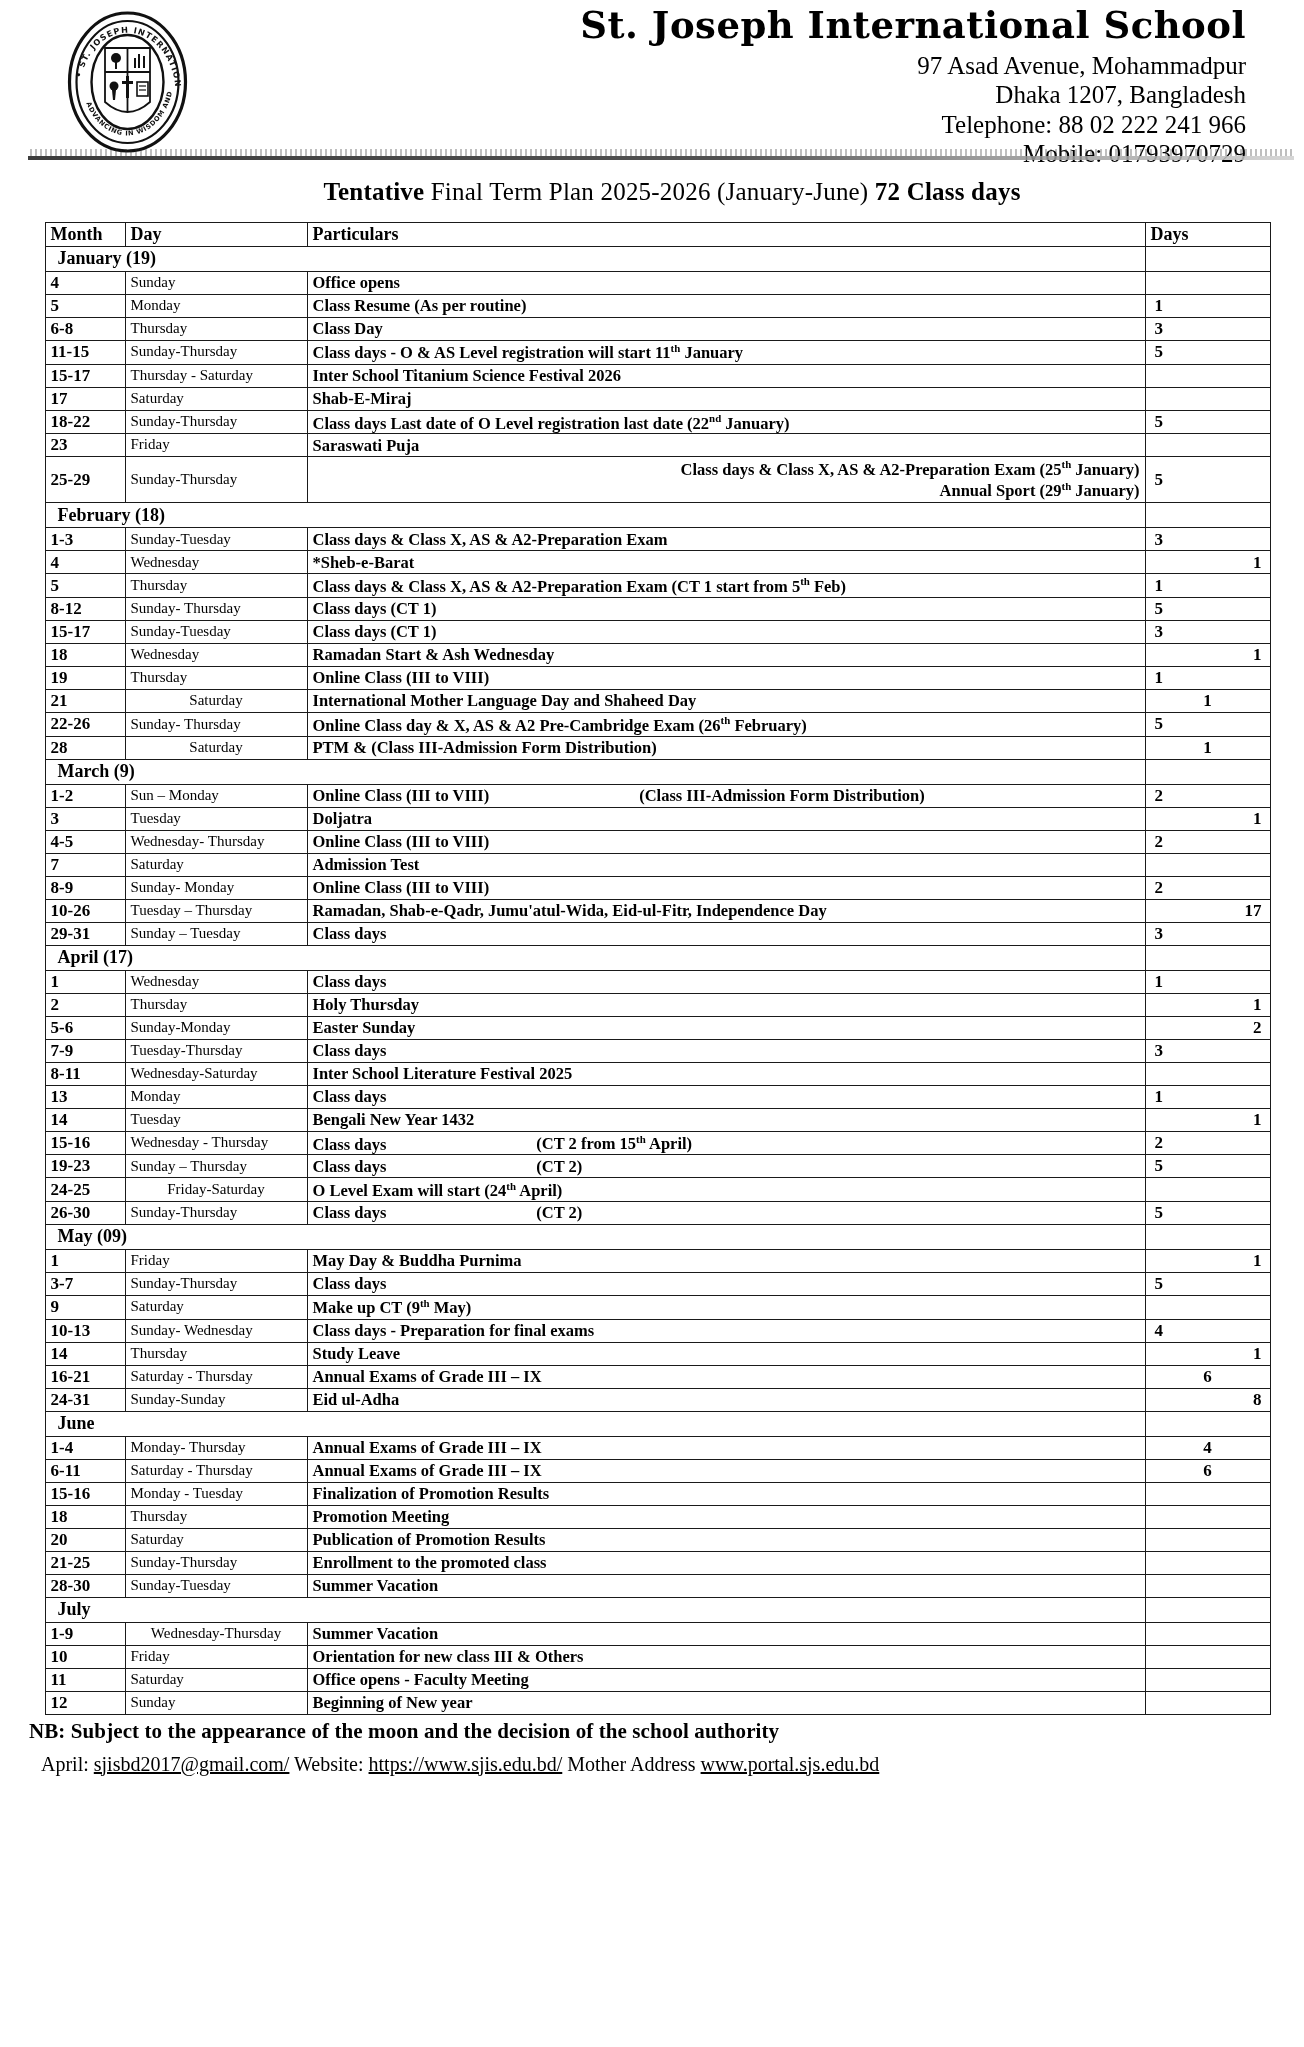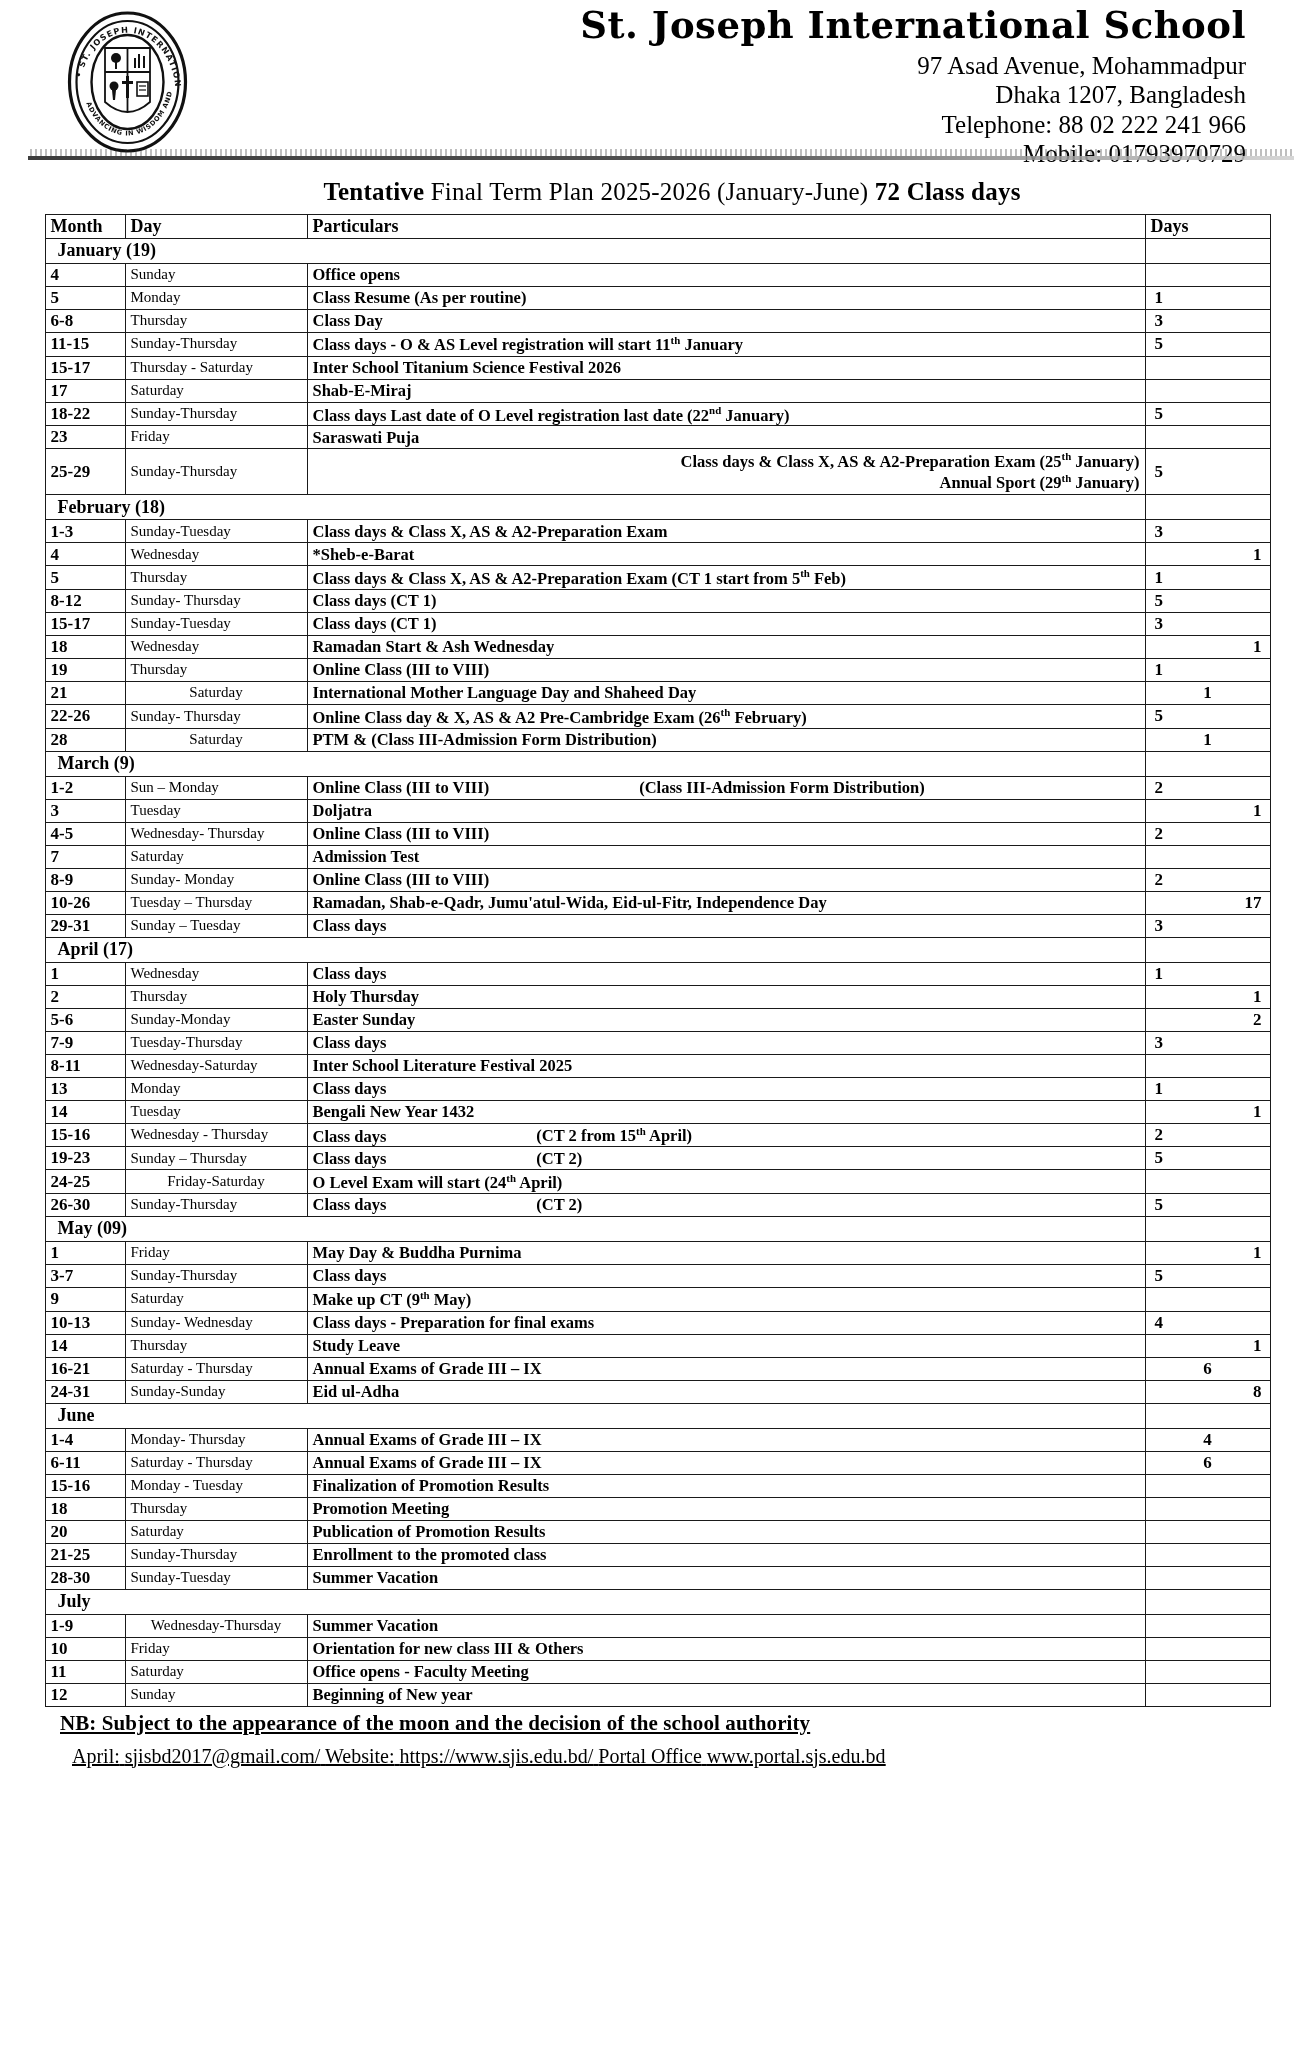--- a/index.html
+++ b/index.html
@@ -69,21 +69,21 @@
     top: 149px;
     height: 7px;
     background: repeating-linear-gradient(to right, rgba(40,40,40,.55) 0 2px, rgba(255,255,255,0) 2px 5px);
     opacity: .55;
   }
 
   
   .doc-title {
     text-align: center;
     font-size: 25px;
-    margin: 20px 0 8px 0;
+    margin: 20px 0 16px 0;
     padding-left: 40px;
     letter-spacing: .2px;
   }
   .doc-title .b { font-weight: 700; }
 
   
   .table-wrap {
     margin: 0 auto;
     width: 1225px;
     padding-left: 10px;
@@ -133,22 +133,21 @@
   td.days.right { text-align: right; padding-right: 8px; }
   td.days.center{ text-align: center; }
 
   .twoline { line-height: 1.22; text-align: right; }
   sup { font-size: .66em; vertical-align: super; }
   .gap-xl { display: inline-block; width: 150px; }
 
   
   .footer {
     margin-top: 4px;
-    padding-left: 60px;
-    text-decoration: underline;
+    padding-left: 29px;
   }
   .nb {
     font-weight: 700;
     font-size: 21px;
     letter-spacing: .1px;
   }
   .contact {
     font-size: 20px;
     margin-top: 9px;
     padding-left: 12px;
@@ -595,16 +594,16 @@
   </table>
 </div>
 
 <div class="footer">
   <div class="nb">NB: Subject to the appearance of the moon and the decision of the school authority</div>
   <div class="contact">
     <span>April:</span>
     <span class="u">sjisbd2017@gmail.com/</span>
     <span>Website:</span>
     <span class="u">https://www.sjis.edu.bd/</span>
-    <span>Portal Office</span>
+    <span>Mother Address</span>
     <span class="u">www.portal.sjs.edu.bd</span>
   </div>
 </div>
 
 </body></html>

